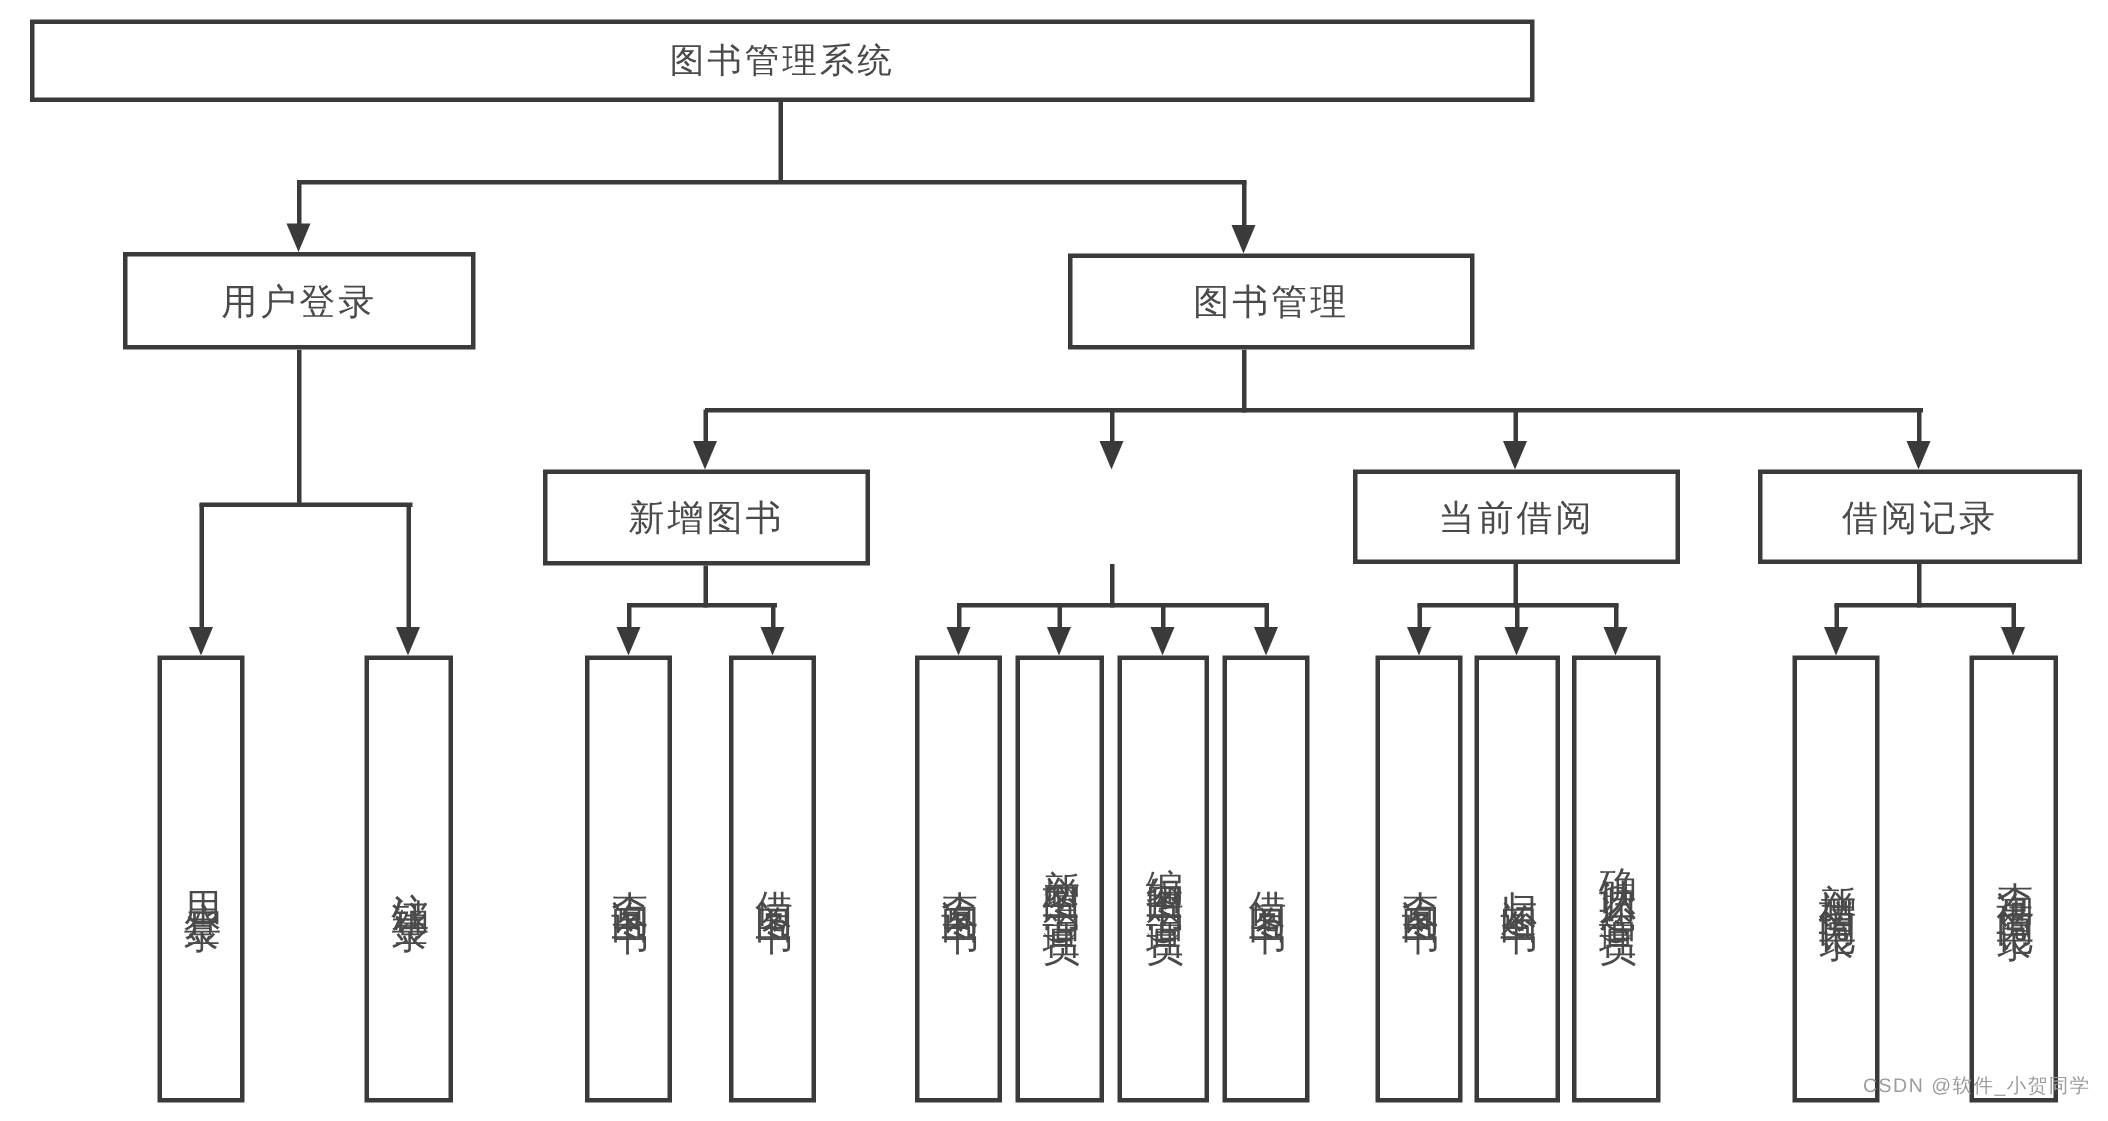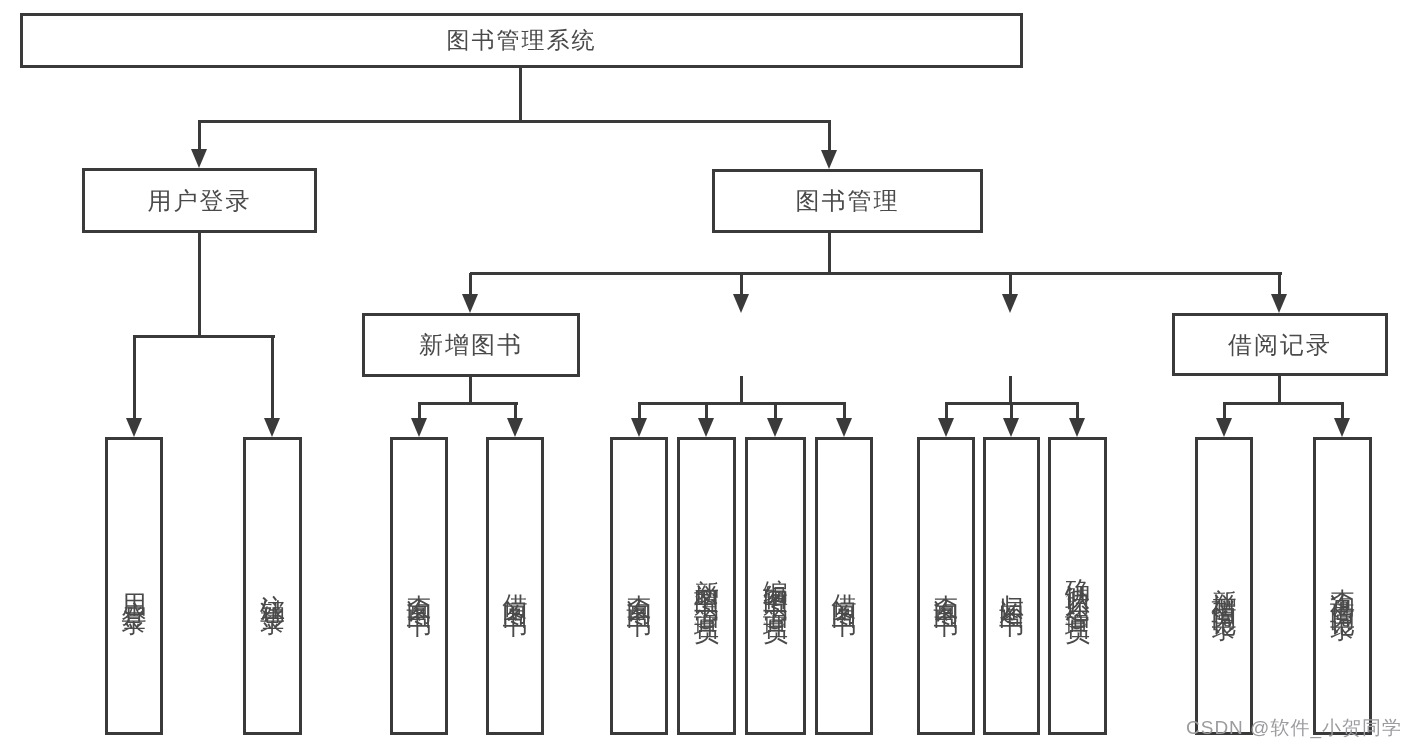--- a/index.html
+++ b/index.html
@@ -40,22 +40,22 @@
   .hline{position:absolute;height:3px;background:var(--line);z-index:0;}
   .ah{
     position:absolute;width:0;height:0;
     border-style:solid;
     border-width:19px 8px 0 8px;
     border-color:var(--line) transparent transparent transparent;
     z-index:2;
   }
   .watermark{
     position:absolute;
-    left:1186px;top:715px;
-    font-size:19px;
+    left:1242px;top:715px;
+    font-size:13px;
     letter-spacing:1px;
     color:var(--wm);
     z-index:5;
     white-space:nowrap;
     text-align:center;
   }
 </style>
 </head>
 <body>
 
@@ -127,20 +127,23 @@
   <div class="box hbox" style="left:82px;top:168px;width:235px;height:65px">
     <span>用户登录</span>
   </div>
   <div class="box hbox" style="left:712px;top:169px;width:271px;height:64px">
     <span>图书管理</span>
   </div>
 
   <div class="box hbox" style="left:362px;top:313px;width:218px;height:64px">
     <span>新增图书</span>
   </div>
+  <div class="box hbox" style="left:902px;top:313px;width:218px;height:63px">
+    <span>当前借阅</span>
+  </div>
   <div class="box hbox" style="left:1172px;top:313px;width:216px;height:63px">
     <span>借阅记录</span>
   </div>
 
   <div class="box vbox" style="left:105px;top:437px;width:58px;height:298px">
     <span>用户登录</span>
   </div>
   <div class="box vbox" style="left:243px;top:437px;width:59px;height:298px">
     <span>注销登录</span>
   </div>

